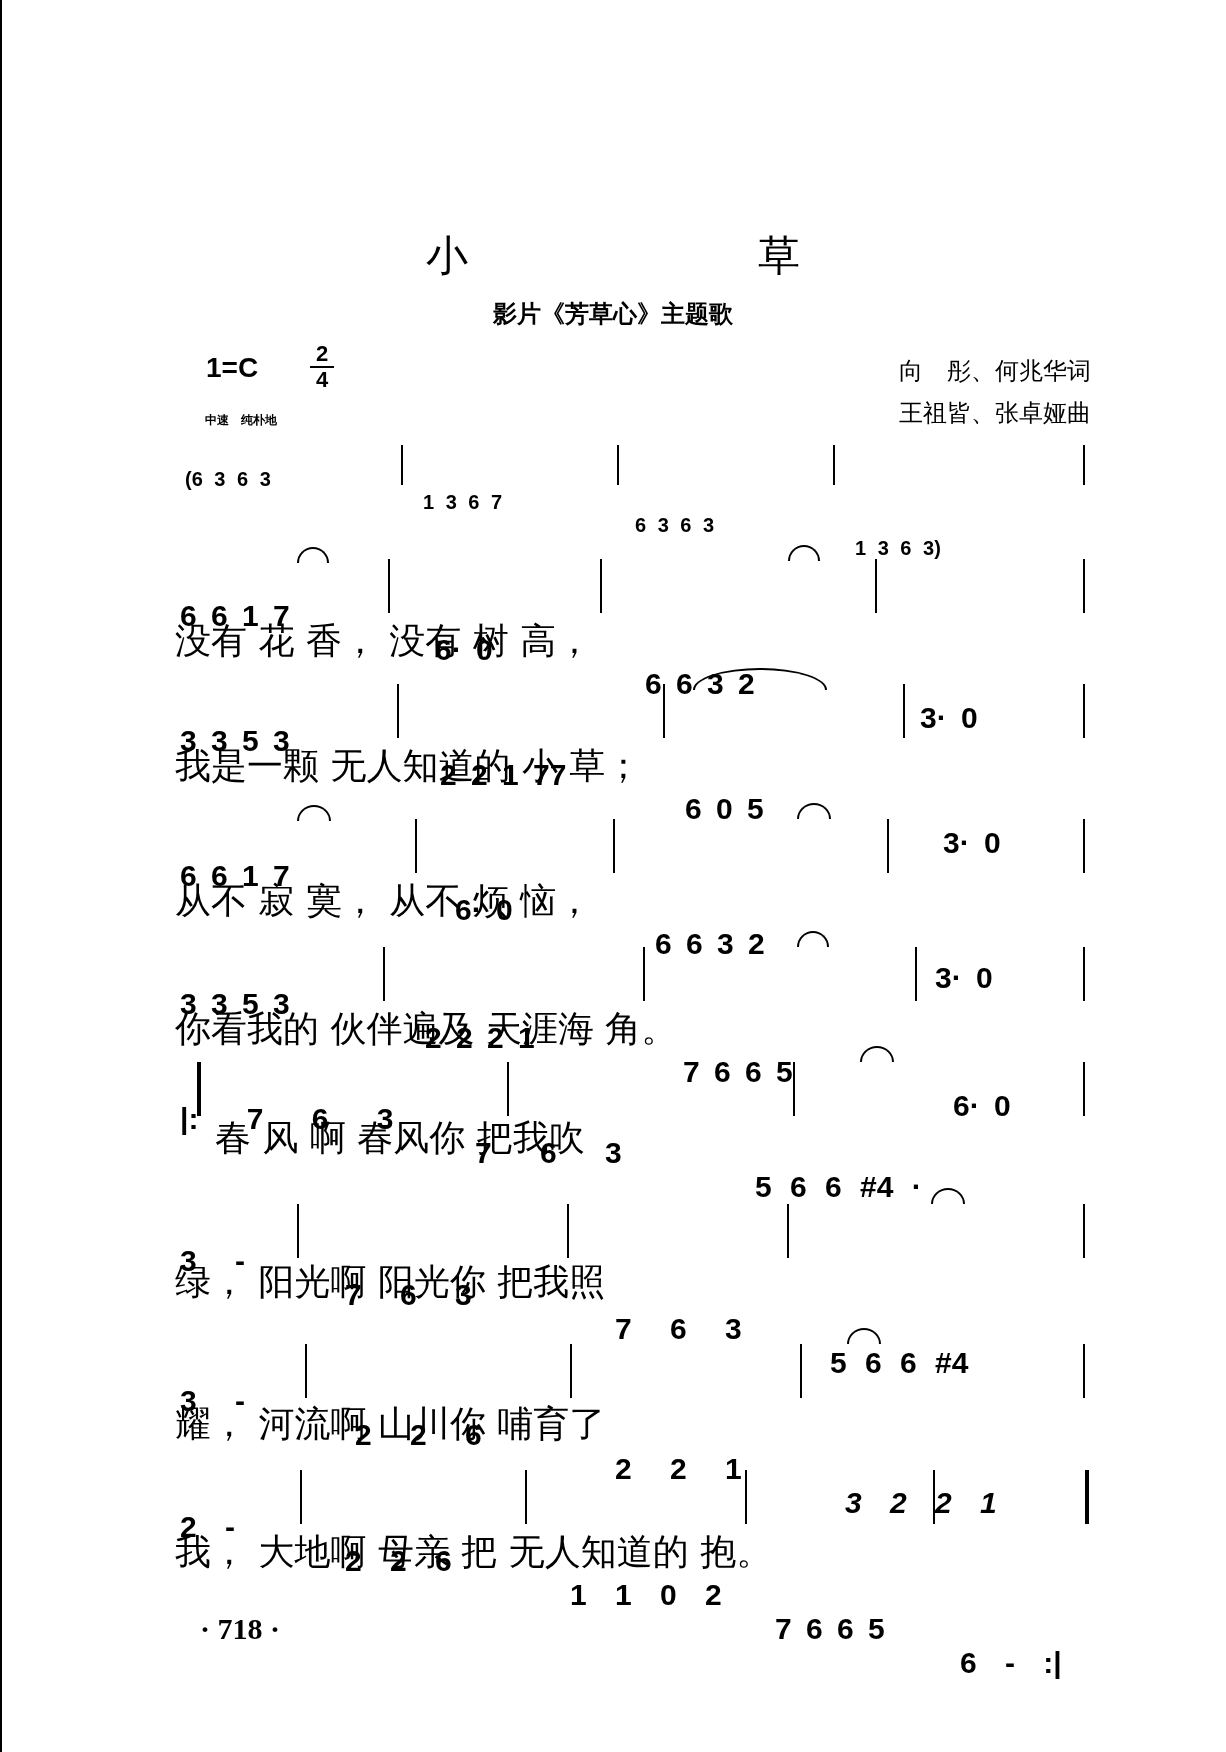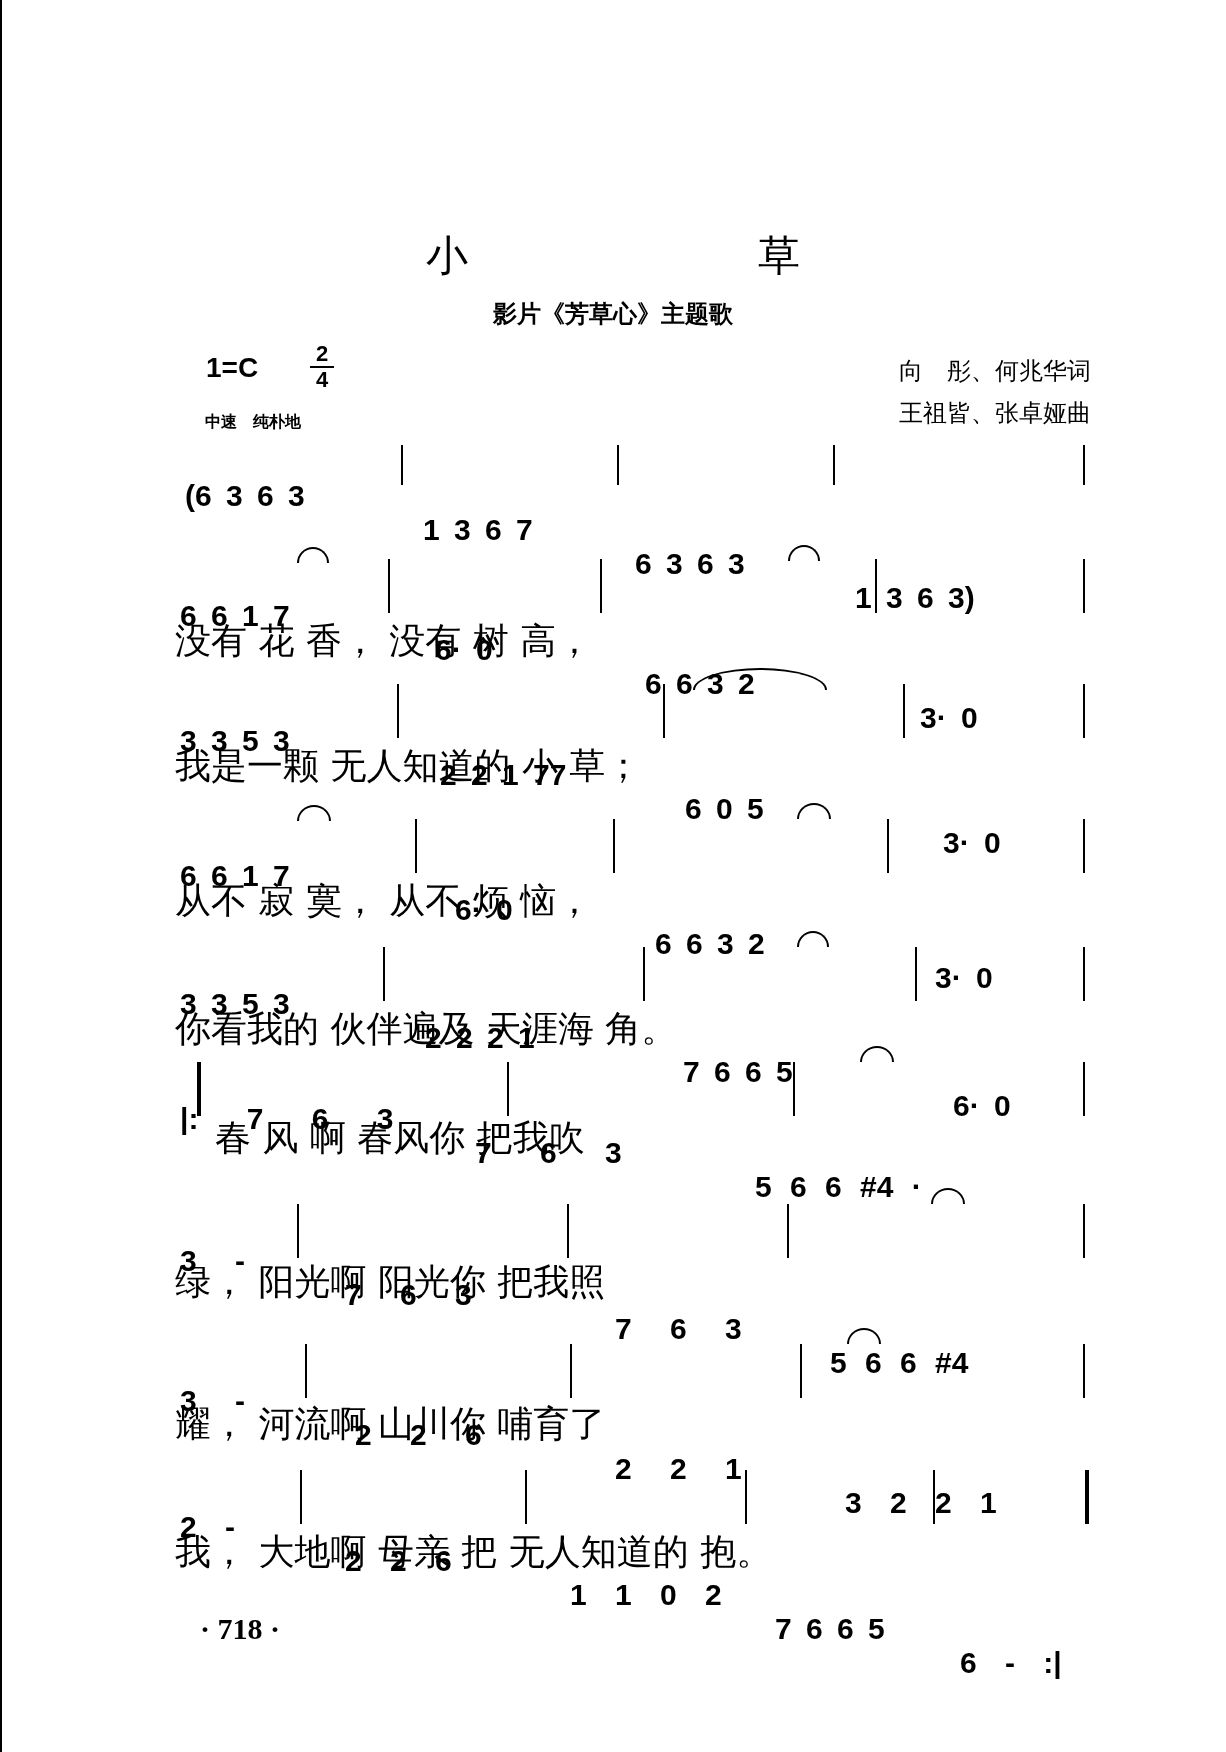--- a/index.html
+++ b/index.html
@@ -8,21 +8,21 @@
   .left-rule { position:absolute; left:0; top:0; width:2px; height:1752px; background:#000; }
   .title { position:absolute; top:228px; left:0; width:1226px; text-align:center;
            font-size:42px; letter-spacing:124px; text-indent:124px; font-family:"DejaVu Serif", serif; }
   .subtitle { position:absolute; top:298px; left:0; width:1226px; text-align:center;
               font-size:24px; font-weight:bold; font-family:"DejaVu Sans", sans-serif; }
   .key { position:absolute; top:352px; left:206px; font-size:28px; font-weight:bold;
          font-family:"Liberation Sans", sans-serif; }
   .timesig { position:absolute; top:343px; left:310px; width:24px; text-align:center;
              font-family:"Liberation Sans", sans-serif; font-weight:bold; font-size:22px; line-height:22px; }
   .timesig .bar { border-top:2px solid #000; margin:1px 0; }
-  .tempo { position:absolute; top:412px; left:205px; font-size:16px; font-weight:bold;
+  .tempo { position:absolute; top:412px; left:205px; font-size:12px; font-weight:bold;
            font-family:"DejaVu Sans", sans-serif; }
   .credits { position:absolute; top:350px; right:135px; text-align:right; font-size:24px;
              line-height:42px; font-family:"DejaVu Serif", serif; }
   .system { position:absolute; left:175px; width:920px; }
   .barline { position:absolute; width:2px; background:#000; }
   .lyric-row { position:absolute; font-size:36px; font-family:"DejaVu Sans", sans-serif; white-space:pre; }
   .slur { position:absolute; border:2px solid #000; border-bottom:none; border-radius:50% 50% 0 0 / 100% 100% 0 0; }
   .pageno { position:absolute; top:1612px; left:200px; font-size:30px; font-weight:bold;
             font-family:"Liberation Serif", serif; }
 </style>
@@ -41,21 +41,21 @@
   <div>4</div>
 </div>
 <div class="tempo">中速　纯朴地</div>
 
 <div class="credits">
   <div>向　彤、何兆华词</div>
   <div>王祖皆、张卓娅曲</div>
 </div>
 
 <div class="system" style="top:445px;">
-  <div style="position:absolute;left:0;top:0;font-size:30px;font-weight:bold;font-family:'Liberation Sans',sans-serif;word-spacing:6px;white-space:pre;">
+  <div style="position:absolute;left:0;top:0;font-size:20px;font-weight:bold;font-family:'Liberation Sans',sans-serif;word-spacing:6px;white-space:pre;">
     <span style="position:absolute;left:10px;">(6 3 6 3</span>
     <span style="position:absolute;left:248px;">1 3 6 7</span>
     <span style="position:absolute;left:460px;">6 3 6 3</span>
     <span style="position:absolute;left:680px;">1 3 6 3)</span>
   </div>
   <div class="barline" style="left:226px;top:0;height:40px;"></div>
   <div class="barline" style="left:442px;top:0;height:40px;"></div>
   <div class="barline" style="left:658px;top:0;height:40px;"></div>
   <div class="barline" style="left:908px;top:0;height:40px;"></div>
 </div>
@@ -149,21 +149,21 @@
   <div class="barline" style="left:612px;top:-6px;height:54px;"></div>
   <div class="barline" style="left:908px;top:-6px;height:54px;"></div>
   <div class="lyric-row" style="top:48px;left:0;">绿， 阳光啊 阳光你 把我照</div>
 </div>
 
 <div class="system" style="top:1350px;">
   <div style="position:absolute;left:0;top:0;font-size:30px;font-weight:bold;font-family:'Liberation Sans',sans-serif;word-spacing:30px;white-space:pre;">
     <span style="position:absolute;left:5px;">3 -</span>
     <span style="position:absolute;left:180px;">2 2 6</span>
     <span style="position:absolute;left:440px;">2 2 1</span>
-    <span style="position:absolute;left:670px;word-spacing:20px;">3 2 2 1</span>
+    <span style="position:absolute;left:670px;word-spacing:20px;font-style:italic;">3 2 2 1</span>
   </div>
   <div class="slur" style="left:672px;top:-22px;width:30px;height:14px;"></div>
   <div class="barline" style="left:130px;top:-6px;height:54px;"></div>
   <div class="barline" style="left:395px;top:-6px;height:54px;"></div>
   <div class="barline" style="left:625px;top:-6px;height:54px;"></div>
   <div class="barline" style="left:908px;top:-6px;height:54px;"></div>
   <div class="lyric-row" style="top:50px;left:0;">耀， 河流啊 山川你 哺育了</div>
 </div>
 
 <div class="system" style="top:1476px;">

